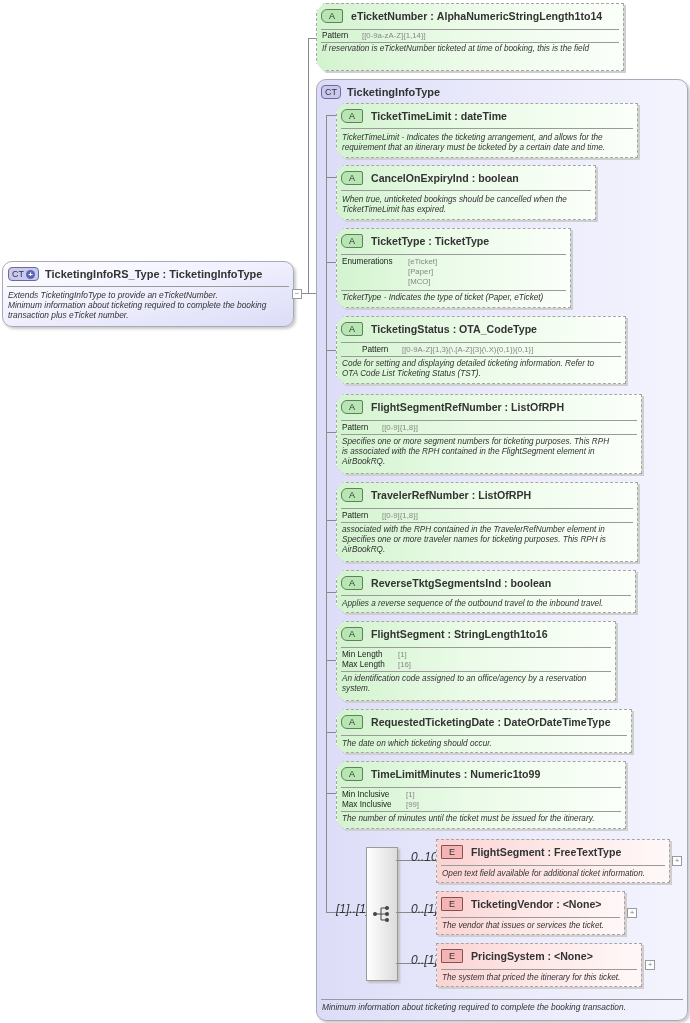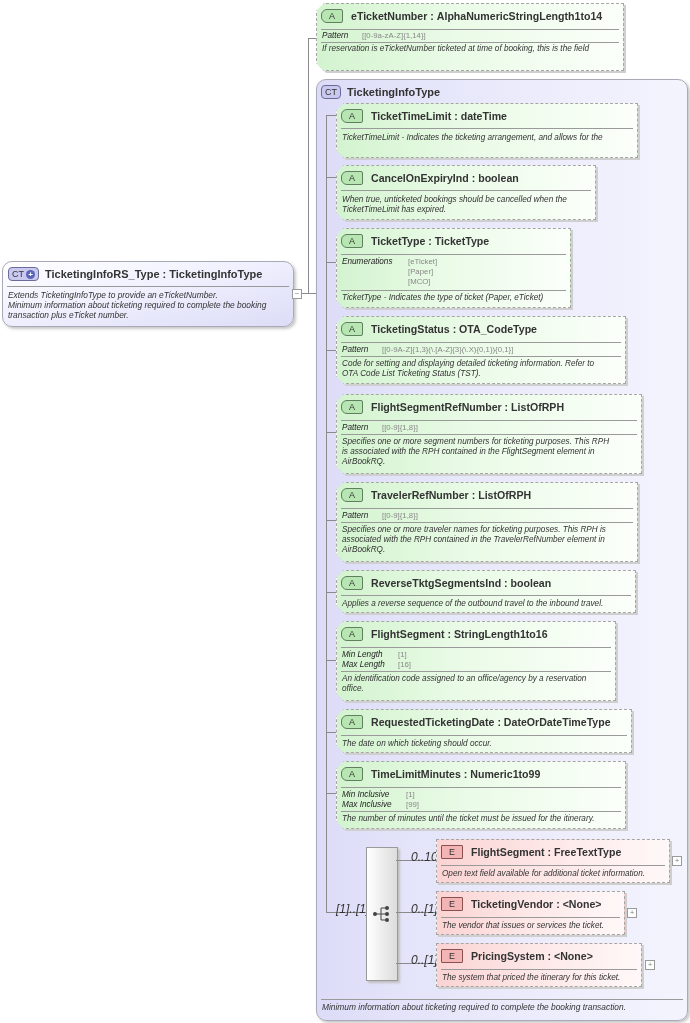--- a/index.html
+++ b/index.html
@@ -40,21 +40,21 @@
            font-weight:bold; font-size:10.6px; color:#333; white-space:nowrap; }
   .a-badge { display:inline-flex; align-items:center; justify-content:center; width:20px; height:12px;
              border:1px solid #5f7f5f; border-radius:6px 2px 2px 6px; background:#b8e6b2; color:#333;
              font-size:9px; font-weight:normal; margin-right:8px; }
   .e-badge { display:inline-flex; align-items:center; justify-content:center; width:20px; height:12px;
              border:1px solid #8a5050; border-radius:1px; background:#f2b4b4; color:#333;
              font-size:9px; font-weight:normal; margin-right:8px; }
   .a-sep { position:absolute; left:4px; right:4px; border-top:1px solid #9a9a9a; }
   .a-doc { position:absolute; left:5px; right:4px; font-style:italic; font-size:8.2px; line-height:10px; color:#333; }
   .facet { position:absolute; left:5px; font-size:8.2px; line-height:10px; }
-  .facet .k { font-style:italic; color:#222; display:inline-block; }
+  .facet .k { color:#222; display:inline-block; }
   .facet .v { color:#888; font-size:7.8px; }
 
   
   .elem-inner { position:absolute; inset:0; border:1px dashed #a6a6a6;
           background:linear-gradient(to right,#fbd3d3 0%,#fde6e6 45%,#fff8f8 100%); }
   .elem-shadow { position:absolute; left:2px; top:2px; right:-2px; bottom:-2px; background:#cfcfcf; }
 
   .line { position:absolute; background:#8a8a8a; }
   .expander { position:absolute; width:8px; height:8px; border:1px solid #9a9a9a; background:#fff;
               font-size:8px; line-height:8px; text-align:center; color:#888; }
@@ -131,20 +131,21 @@
 <div class="attr-wrap" style="left:336px;top:103px;width:302px;height:55px;">
   <div class="shadow"></div>
   <div class="attr-inner">
     <div class="a-hdr">
       <span class="a-badge">A</span>
       <span>TicketTimeLimit</span>&nbsp;:&nbsp;<span>dateTime</span>
     </div>
     <div class="a-sep" style="top:24px;"></div>
     <div class="a-doc" style="top:29px;">
       <div>TicketTimeLimit - Indicates the ticketing arrangement, and allows for the</div>
+      <div>requirement that an itinerary must be ticketed by a certain date and time.</div>
     </div>
   </div>
 </div>
 
 <div class="attr-wrap" style="left:336px;top:165px;width:260px;height:55px;">
   <div class="shadow"></div>
   <div class="attr-inner">
     <div class="a-hdr">
       <span class="a-badge">A</span>
       <span>CancelOnExpiryInd</span>&nbsp;:&nbsp;<span>boolean</span>
@@ -180,21 +181,21 @@
 </div>
 
 <div class="attr-wrap" style="left:336px;top:316px;width:290px;height:68px;">
   <div class="shadow"></div>
   <div class="attr-inner">
     <div class="a-hdr">
       <span class="a-badge">A</span>
       <span>TicketingStatus</span>&nbsp;:&nbsp;<span>OTA_CodeType</span>
     </div>
     <div class="a-sep" style="top:25px;"></div>
-    <div class="facet" style="top:28px;"><span class="k" style="width:40px;">Pattern</span><span class="v">[[0-9A-Z]{1,3}(\.[A-Z]{3}(\.X){0,1}){0,1}]</span></div>
+    <div class="facet" style="top:28px;margin-left:20px;"><span class="k" style="width:40px;">Pattern</span><span class="v">[[0-9A-Z]{1,3}(\.[A-Z]{3}(\.X){0,1}){0,1}]</span></div>
     <div class="a-sep" style="top:39px;"></div>
     <div class="a-doc" style="top:42px;">
       <div>Code for setting and displaying detailed ticketing information. Refer to</div>
       <div>OTA Code List Ticketing Status (TST).</div>
     </div>
   </div>
 </div>
 
 <div class="attr-wrap" style="left:336px;top:394px;width:306px;height:80px;">
   <div class="shadow"></div>
@@ -218,22 +219,22 @@
   <div class="shadow"></div>
   <div class="attr-inner">
     <div class="a-hdr">
       <span class="a-badge">A</span>
       <span>TravelerRefNumber</span>&nbsp;:&nbsp;<span>ListOfRPH</span>
     </div>
     <div class="a-sep" style="top:25px;"></div>
     <div class="facet" style="top:28px;"><span class="k" style="width:40px;">Pattern</span><span class="v">[[0-9]{1,8}]</span></div>
     <div class="a-sep" style="top:39px;"></div>
     <div class="a-doc" style="top:42px;">
+      <div>associated with the RPH contained in the TravelerRefNumber element in</div>
       <div>Specifies one or more traveler names for ticketing purposes. This RPH is</div>
-      <div>associated with the RPH contained in the TravelerRefNumber element in</div>
       <div>AirBookRQ.</div>
     </div>
   </div>
 </div>
 
 <div class="attr-wrap" style="left:336px;top:570px;width:300px;height:43px;">
   <div class="shadow"></div>
   <div class="attr-inner">
     <div class="a-hdr">
       <span class="a-badge">A</span>
@@ -252,21 +253,21 @@
     <div class="a-hdr">
       <span class="a-badge">A</span>
       <span>FlightSegment</span>&nbsp;:&nbsp;<span>StringLength1to16</span>
     </div>
     <div class="a-sep" style="top:25px;"></div>
     <div class="facet" style="top:28px;"><span class="k" style="width:56px;">Min Length</span><span class="v">[1]</span></div>
     <div class="facet" style="top:38px;"><span class="k" style="width:56px;">Max Length</span><span class="v">[16]</span></div>
     <div class="a-sep" style="top:49px;"></div>
     <div class="a-doc" style="top:52px;">
       <div>An identification code assigned to an office/agency by a reservation</div>
-      <div>office.</div>
+      <div>system.</div>
     </div>
   </div>
 </div>
 
 <div class="attr-wrap" style="left:336px;top:709px;width:296px;height:44px;">
   <div class="shadow"></div>
   <div class="attr-inner">
     <div class="a-hdr">
       <span class="a-badge">A</span>
       <span>RequestedTicketingDate</span>&nbsp;:&nbsp;<span>DateOrDateTimeType</span>

